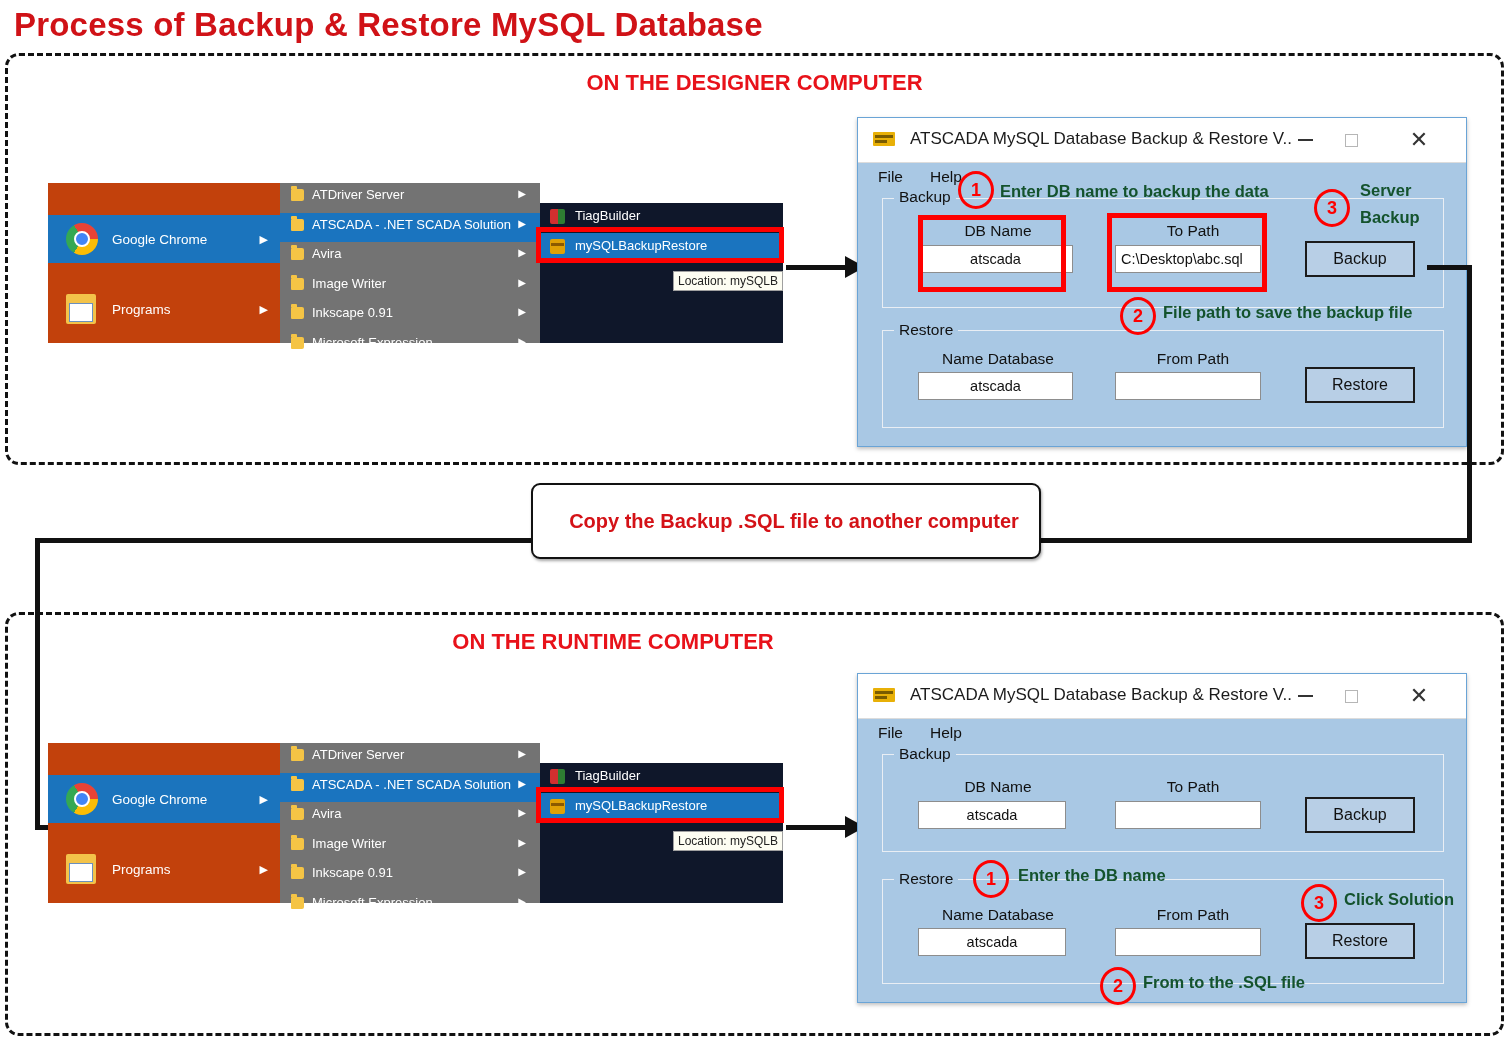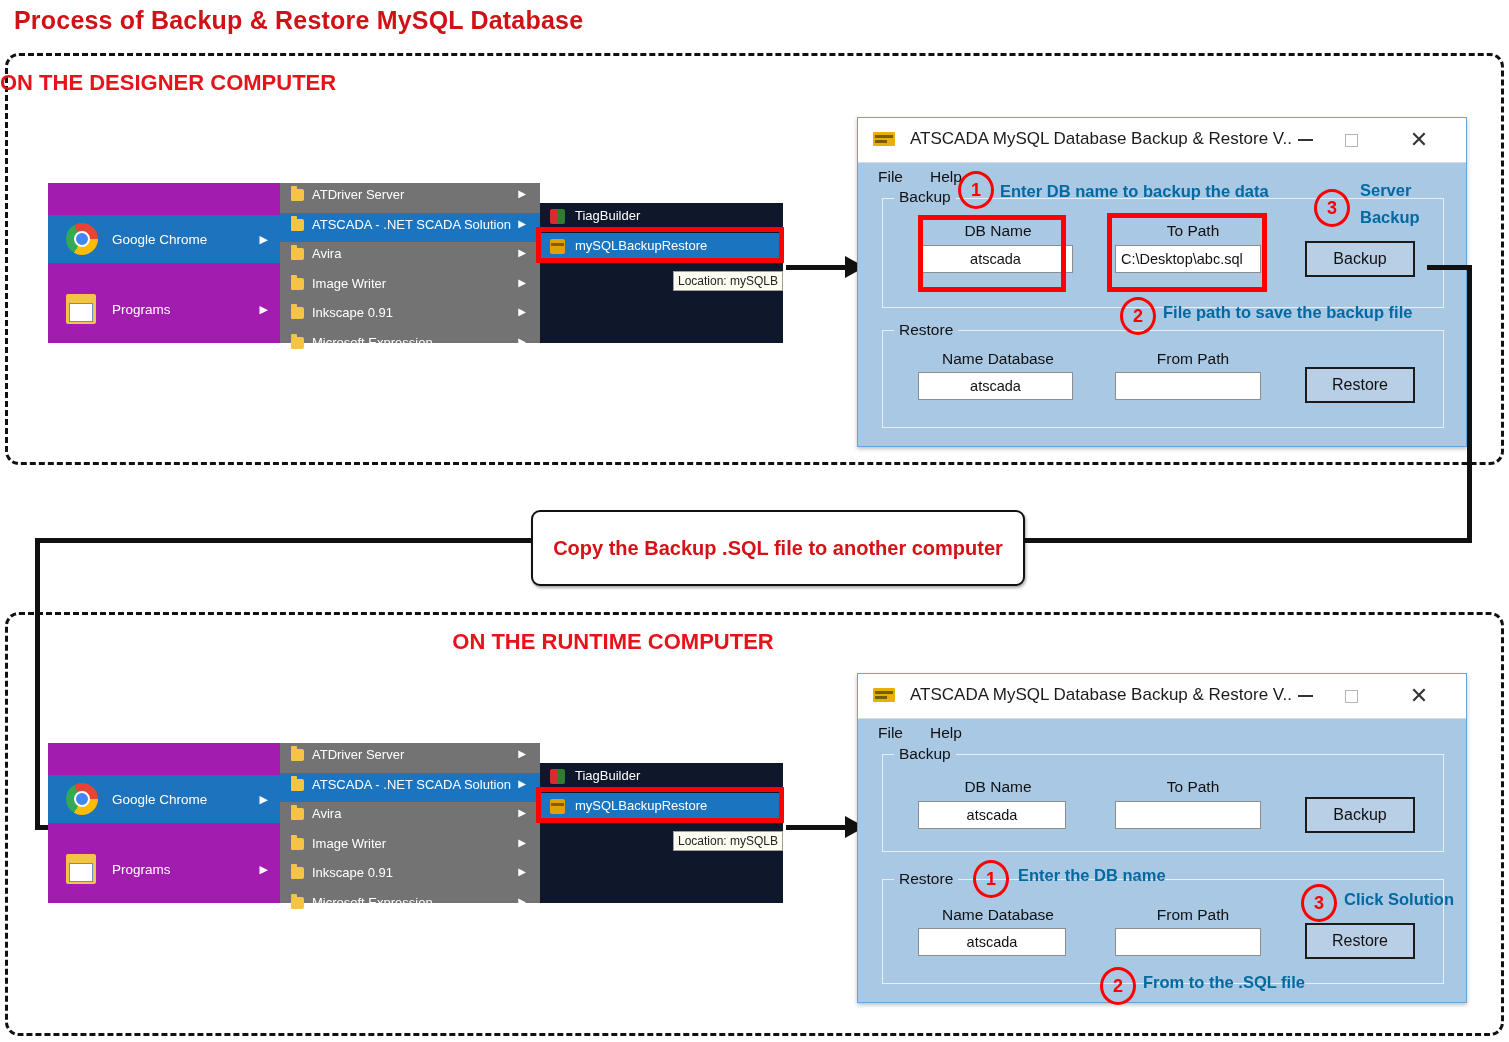--- a/index.html
+++ b/index.html
@@ -1,34 +1,34 @@
 <!DOCTYPE html>
 <html><head>
 <meta charset="utf-8">
 <style>
   html,body{margin:0;padding:0;background:#ffffff;}
   body{width:1509px;height:1042px;position:relative;overflow:hidden;
        font-family:"Liberation Sans",sans-serif;}
   .abs{position:absolute;}
 
   
-  #page-title{left:14px;top:6px;font-size:25px;font-weight:bold;color:#d01217;
+  #page-title{left:14px;top:6px;font-size:33px;font-weight:bold;color:#d01217;
               letter-spacing:.2px;white-space:nowrap;}
 
   
   .dashed-box{border:3px dashed #111;border-radius:14px;box-sizing:border-box;}
   #designer-section{left:5px;top:53px;width:1499px;height:412px;}
   #runtime-section{left:5px;top:612px;width:1499px;height:424px;}
   .section-title{font-size:22px;font-weight:bold;color:#e8121a;white-space:nowrap;}
-  #designer-title{left:0;top:70px;width:1509px;text-align:left;}
+  #designer-title{left:0;top:70px;width:1509px;text-align:center;}
   #runtime-title{left:0;top:629px;width:1226px;text-align:center;}
 
   
   .startmenu{width:735px;height:160px;}
-  .sm-left{position:absolute;left:0;top:0;width:232px;height:160px;background:#a21caf;}
+  .sm-left{position:absolute;left:0;top:0;width:232px;height:160px;background:#c2410c;}
   .sm-left .row{position:absolute;left:0;width:232px;height:48px;}
   .sm-left .row.hl{background:#1b74bd;}
   .sm-left .lbl{position:absolute;left:64px;top:50%;transform:translateY(-50%);
                 color:#fff;font-size:13.5px;white-space:nowrap;}
   .sm-left .arrow{position:absolute;right:12px;top:50%;transform:translateY(-50%);
                   color:#fff;font-size:11px;}
   .sm-mid{position:absolute;left:232px;top:0;width:260px;height:160px;background:#737373;}
   .sm-mid .item{position:absolute;left:0;width:260px;height:29.5px;color:#fff;font-size:13px;}
   .sm-mid .item.sel{background:#1a74bf;}
   .sm-mid .folder{position:absolute;left:11px;top:6px;width:13px;height:12px;
@@ -85,21 +85,21 @@
          font-size:14.5px;color:#111;display:flex;align-items:center;}
   .input.ctr{justify-content:center;}
   .input.lft{padding-left:5px;}
   .btn{position:absolute;background:#b8cfe6;border:2px solid #1b1b1b;box-sizing:border-box;
        font-size:16px;color:#111;display:flex;align-items:center;justify-content:center;}
 
   
   .num{position:absolute;width:30px;height:32px;border:3px solid #fe0000;border-radius:50%;
        color:#fe0000;font-size:18px;font-weight:bold;display:flex;align-items:center;
        justify-content:center;background:transparent;}
-  .anno{position:absolute;color:#0369a1;font-size:16.5px;font-weight:bold;white-space:nowrap;}
+  .anno{position:absolute;color:#14532d;font-size:16.5px;font-weight:bold;white-space:nowrap;}
 
   
   .line{position:absolute;background:#111;}
   .arrowhead{position:absolute;width:0;height:0;}
   .arrowhead.right{border-top:11px solid transparent;border-bottom:11px solid transparent;
                    border-left:20px solid #111;}
   .copybox{position:absolute;background:#fff;border:2px solid #111;border-radius:9px;
            display:flex;align-items:center;justify-content:center;
            box-shadow:1px 2px 3px rgba(0,0,0,.35);}
   .copybox span{color:#d41217;font-size:20px;font-weight:bold;}
@@ -226,21 +226,21 @@
 
 <div class="abs line" style="left:1427px;top:265px;width:45px;height:5px;"></div>
 <div class="abs line" style="left:1467px;top:265px;width:5px;height:278px;"></div>
 <div class="abs line" style="left:1021px;top:538px;width:450px;height:5px;"></div>
 
 <div class="abs line" style="left:35px;top:538px;width:500px;height:5px;"></div>
 <div class="abs line" style="left:35px;top:538px;width:5px;height:292px;"></div>
 <div class="abs line" style="left:35px;top:825px;width:38px;height:5px;"></div>
 <div class="abs arrowhead right" style="left:66px;top:816px;"></div>
 
-<div class="copybox" style="left:531px;top:510px;width:490px;height:72px;">
+<div class="copybox" style="left:531px;top:483px;width:490px;height:72px;padding-left:16px;">
   <span>Copy the Backup .SQL file to another computer</span>
 </div>
 
 <div class="abs dashed-box" id="runtime-section"></div>
 <div class="abs section-title" id="runtime-title">ON THE RUNTIME COMPUTER</div>
 
 <div class="abs startmenu" style="left:48px;top:743px;">
   <div class="top-ico"></div>
   <div class="sm-left">
     <div class="row hl" style="top:32px;">

